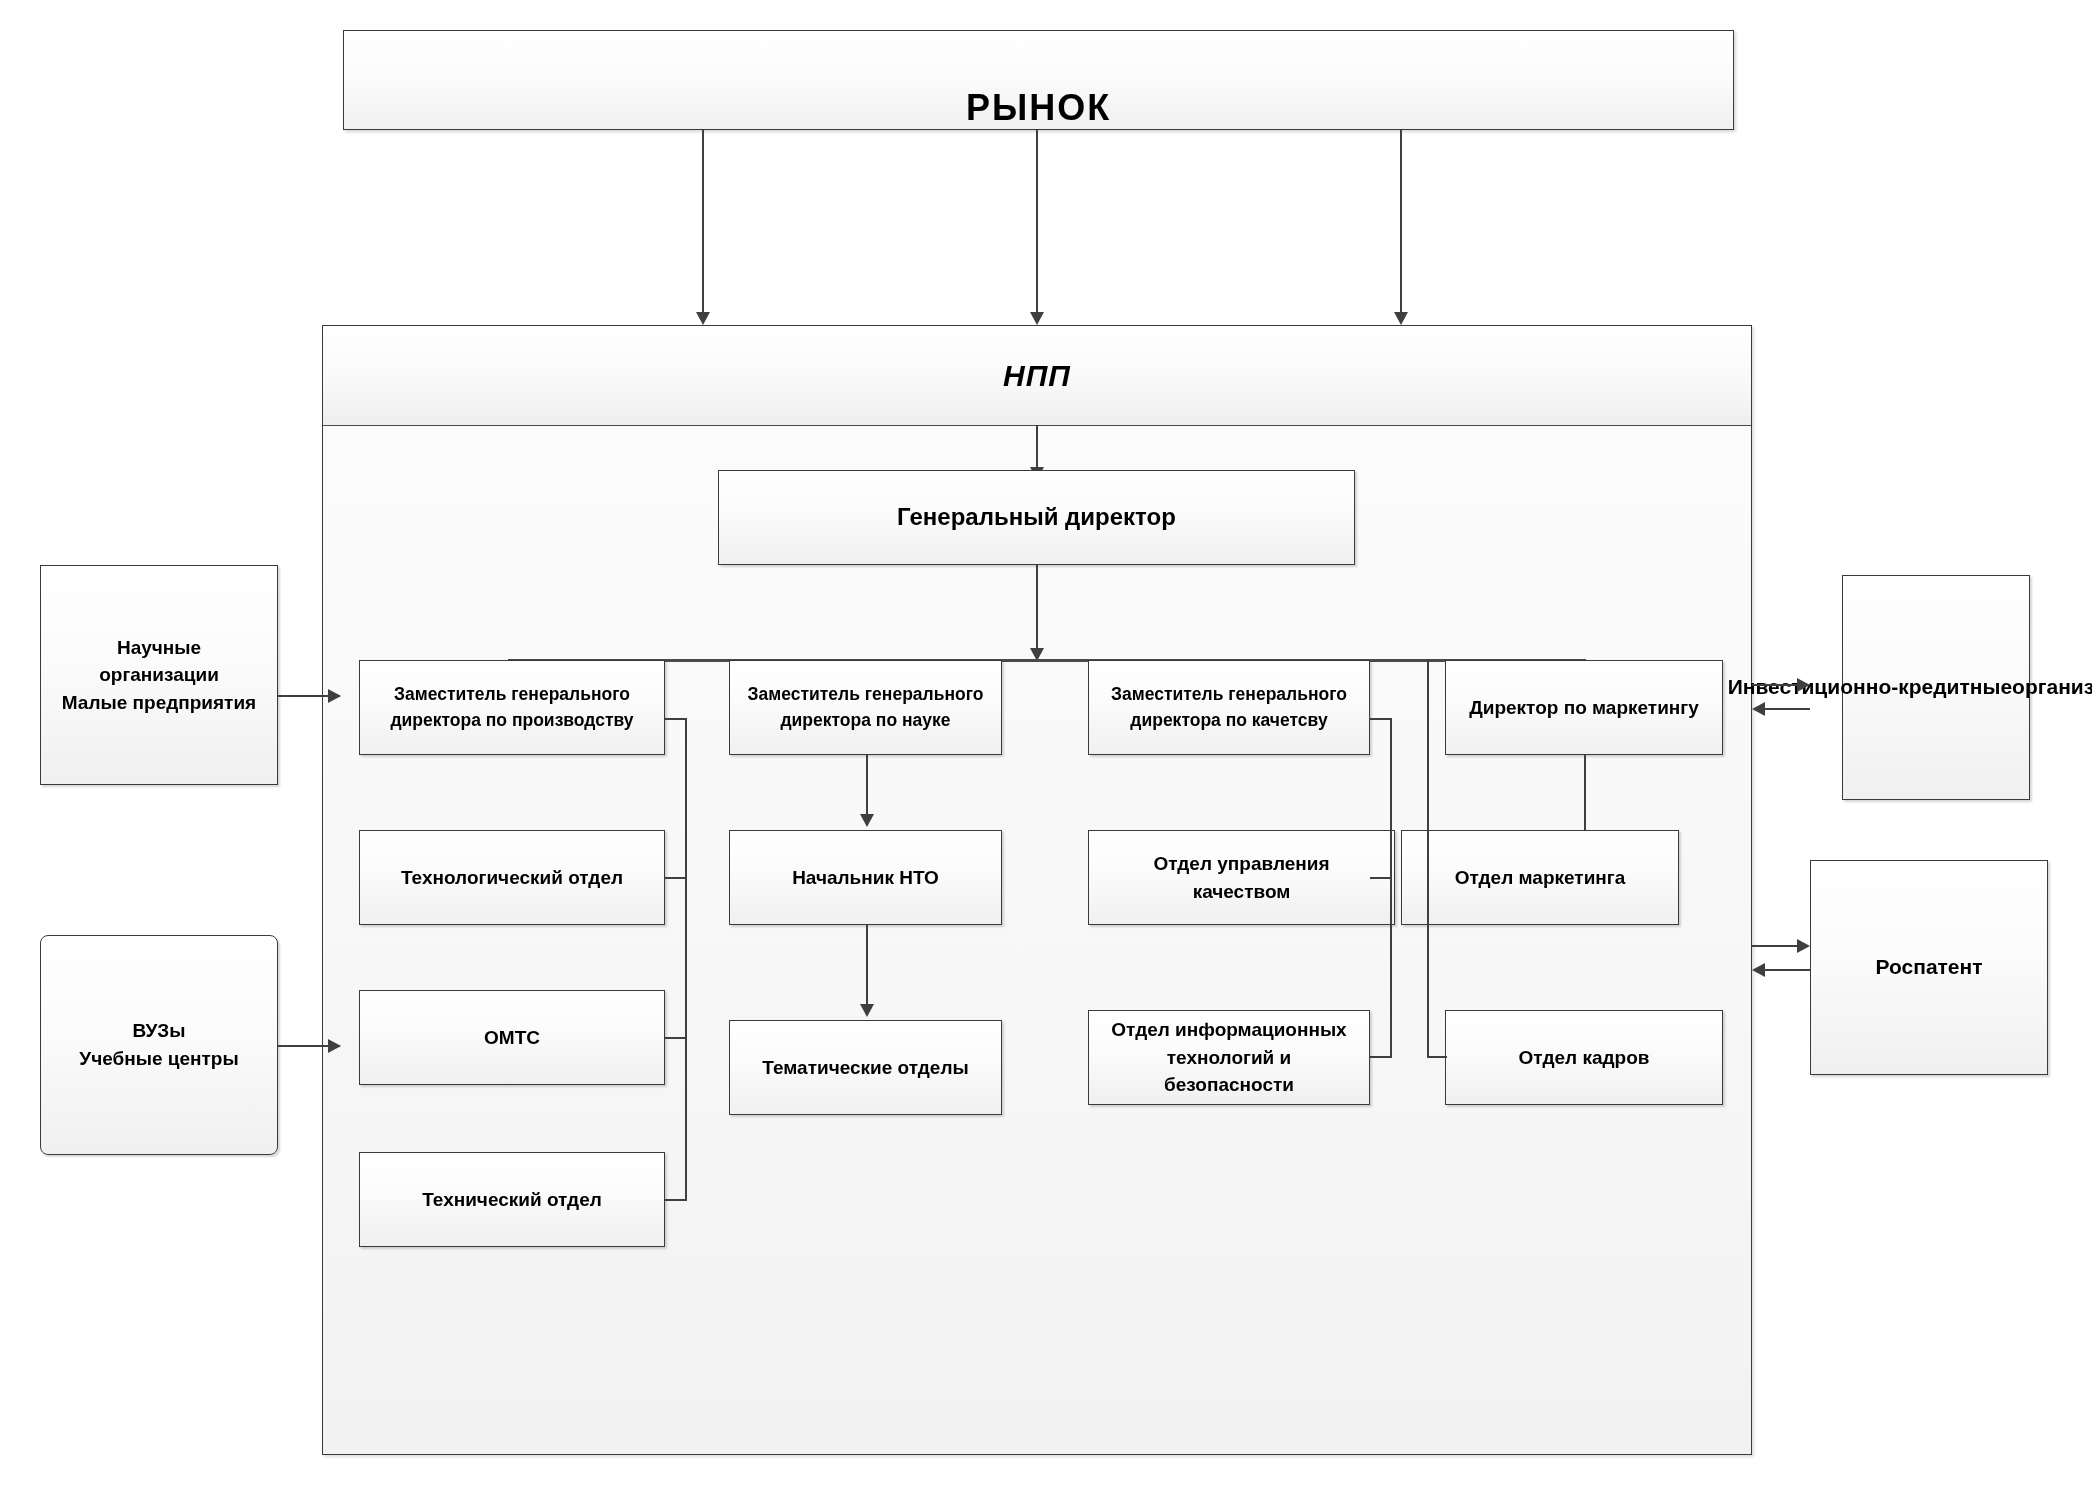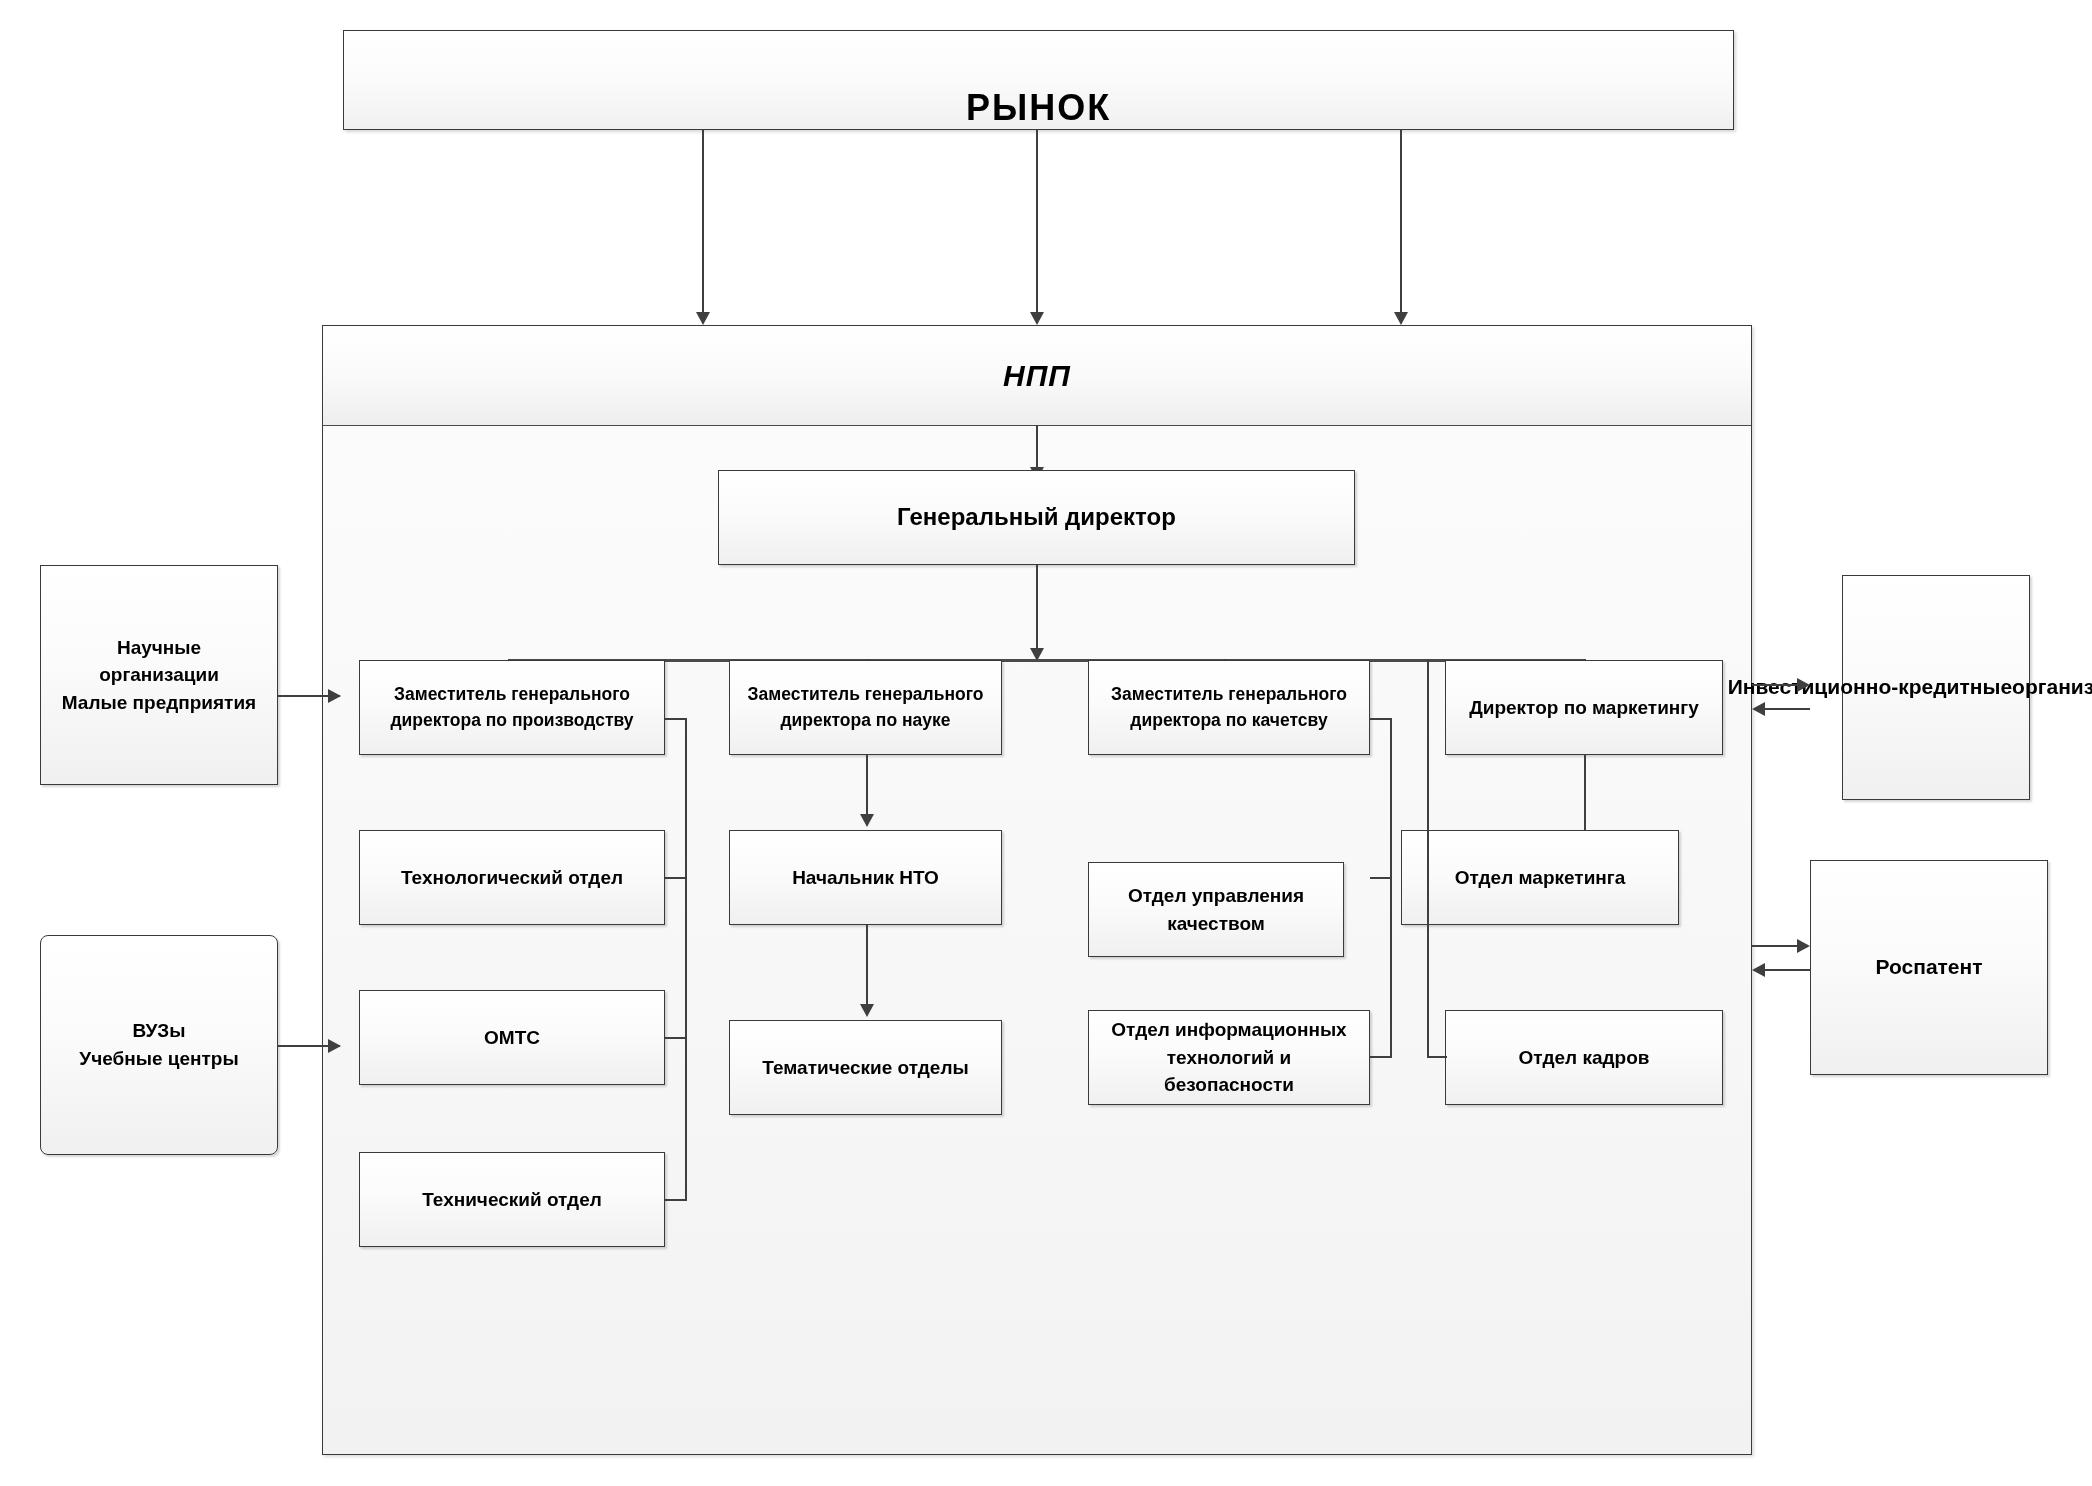--- a/index.html
+++ b/index.html
@@ -155,21 +155,21 @@
 
   <div class="box t19" style="left:729px;top:1020px;width:273px;height:95px;">
     <span>Тематические отделы</span>
   </div>
 
   <div class="box t17" style="left:1088px;top:660px;width:282px;height:95px;flex-direction:column;">
     <span>Заместитель генерального</span>
     <span>директора по качетсву</span>
   </div>
 
-  <div class="box t19" style="left:1088px;top:830px;width:256px;height:95px;flex-direction:column;margin-top:32px;">
+  <div class="box t19" style="left:1088px;top:830px;width:307px;height:95px;flex-direction:column;">
     <span>Отдел управления</span>
     <span>качеством</span>
   </div>
 
   <div class="box t19" style="left:1088px;top:1010px;width:282px;height:95px;flex-direction:column;">
     <span>Отдел информационных</span>
     <span>технологий и безопасности</span>
   </div>
 
   <div class="ln lnh" style="left:1370px;top:718px;width:22px;"></div>

